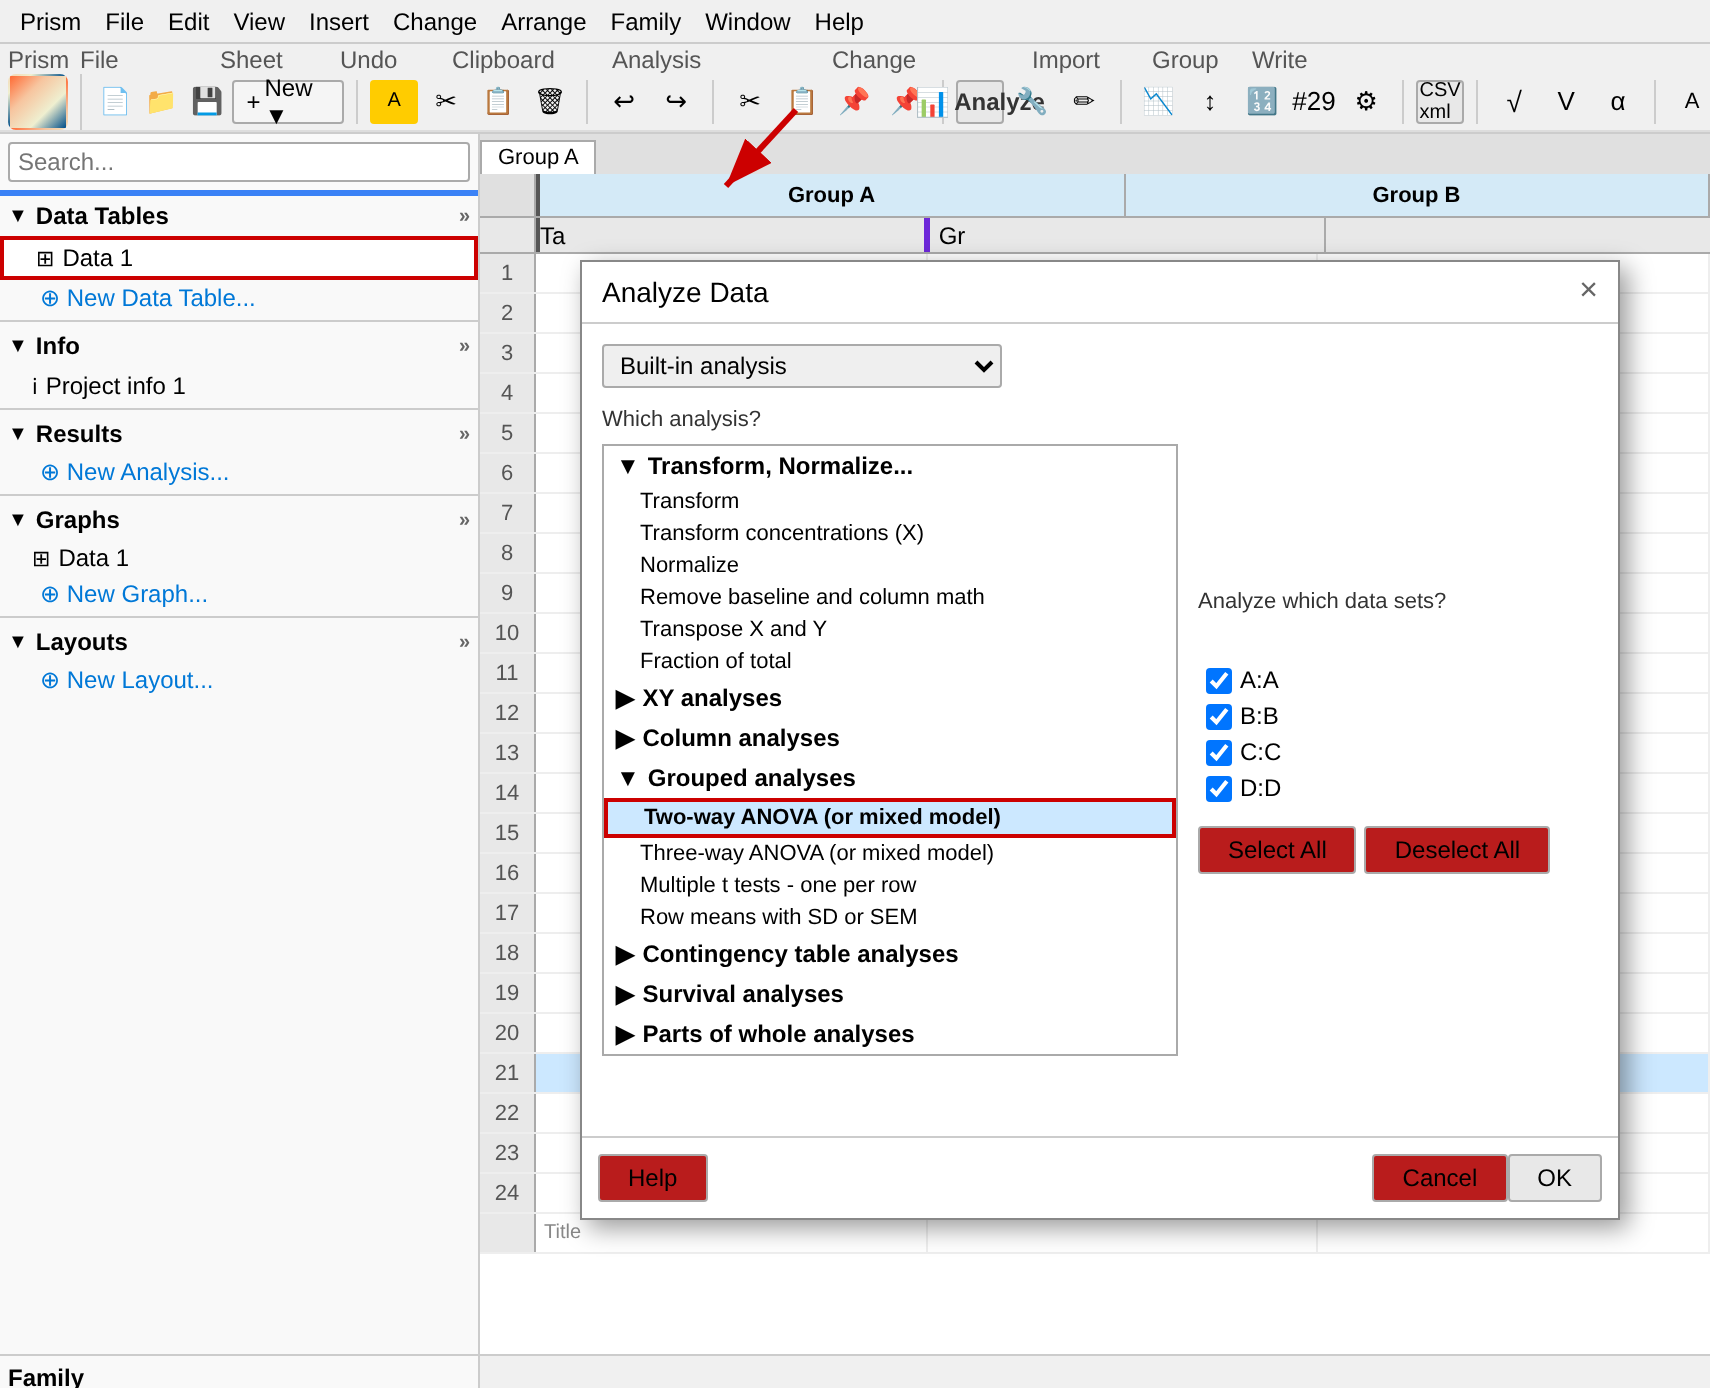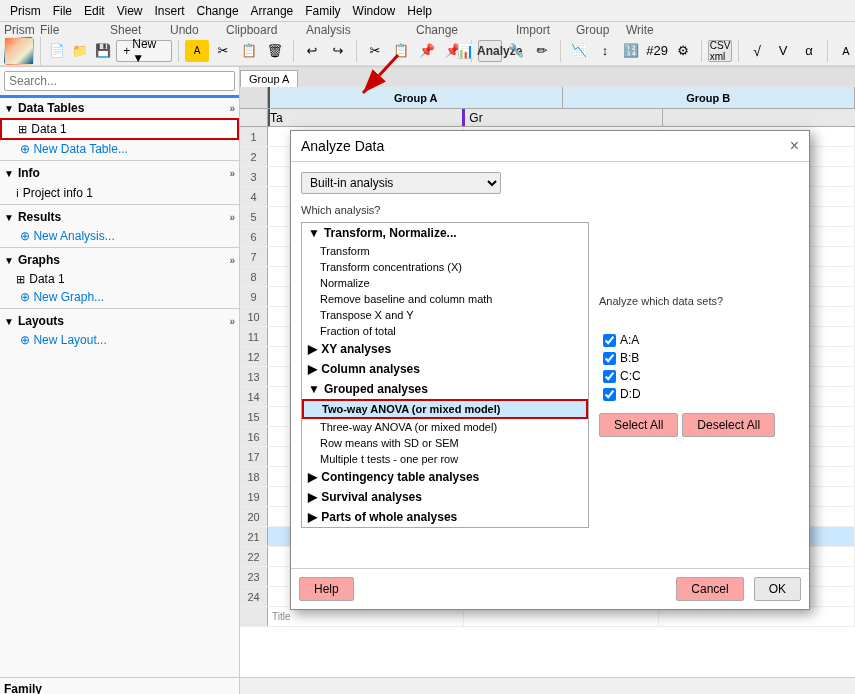--- a/index.html
+++ b/index.html
@@ -60,22 +60,22 @@
     .modal-content { display: flex; gap: 10px; align-items: center; }
     .modal-left { flex: 1; border: 1px solid #aaa; overflow-y: auto; max-height: 320px; }
     .modal-right { width: 200px; }
     .analysis-item { padding: 3px 6px; cursor: pointer; font-size: 11px; display: flex; align-items: center; }
     .analysis-item.selected { background: #0078d7; color: white; border: 2px solid #cc0000; }
     .analysis-category { padding: 3px 6px; font-weight: bold; font-size: 11px; cursor: pointer; display: flex; align-items: center; gap: 4px; }
     .analysis-sub { padding: 2px 6px 2px 18px; font-size: 11px; cursor: pointer; }
     .checkbox-item { display: flex; align-items: center; gap: 4px; padding: 2px 4px; font-size: 11px; }
     .modal-footer { padding: 8px; border-top: 1px solid #ccc; display: flex; justify-content: space-between; align-items: center; }
     .modal-footer-left { display: flex; gap: 6px; }
-    .modal-footer-right { display: flex; gap: 10px; }
-    .footer-btn { padding: 4px 14px; border: 1px solid #aaa; border-radius: 2px; background: #fca5a5; cursor: pointer; font-size: 12px; }
+    .modal-footer-right { display: flex; gap: 0; }
+    .footer-btn { padding: 4px 14px; border: 1px solid #aaa; border-radius: 2px; background: #b91c1c; cursor: pointer; font-size: 12px; }
     .footer-btn.ok { background: #e8e8e8; }
     .which-analysis { font-size: 11px; margin-bottom: 6px; color: #333; }
     .analyze-which { font-size: 11px; color: #333; }
 
     
     .red-arrow { position: absolute; top: 55px; left: 358px; z-index: 50; pointer-events: none; }
 
     
     .toolbar-titles { display: flex; font-size: 10px; color: #555; height: 14px; padding: 1px 4px; background: #f0f0f0; }
   </style>
@@ -493,22 +493,22 @@
             <span>▶</span>
             <span>Column analyses</span>
           </div>
 
           <div class="analysis-category">
             <span>▼</span>
             <span>Grouped analyses</span>
           </div>
           <div class="analysis-sub analysis-item selected" style="border:2px solid #cc0000;background:#cce8ff;color:#000;font-weight:bold;">Two-way ANOVA (or mixed model)</div>
           <div class="analysis-sub">Three-way ANOVA (or mixed model)</div>
+          <div class="analysis-sub">Multiple t tests - one per row</div>
           <div class="analysis-sub">Row means with SD or SEM</div>
-          <div class="analysis-sub">Multiple t tests - one per row</div>
 
           <div class="analysis-category">
             <span>▶</span>
             <span>Contingency table analyses</span>
           </div>
 
           <div class="analysis-category">
             <span>▶</span>
             <span>Survival analyses</span>
           </div>

